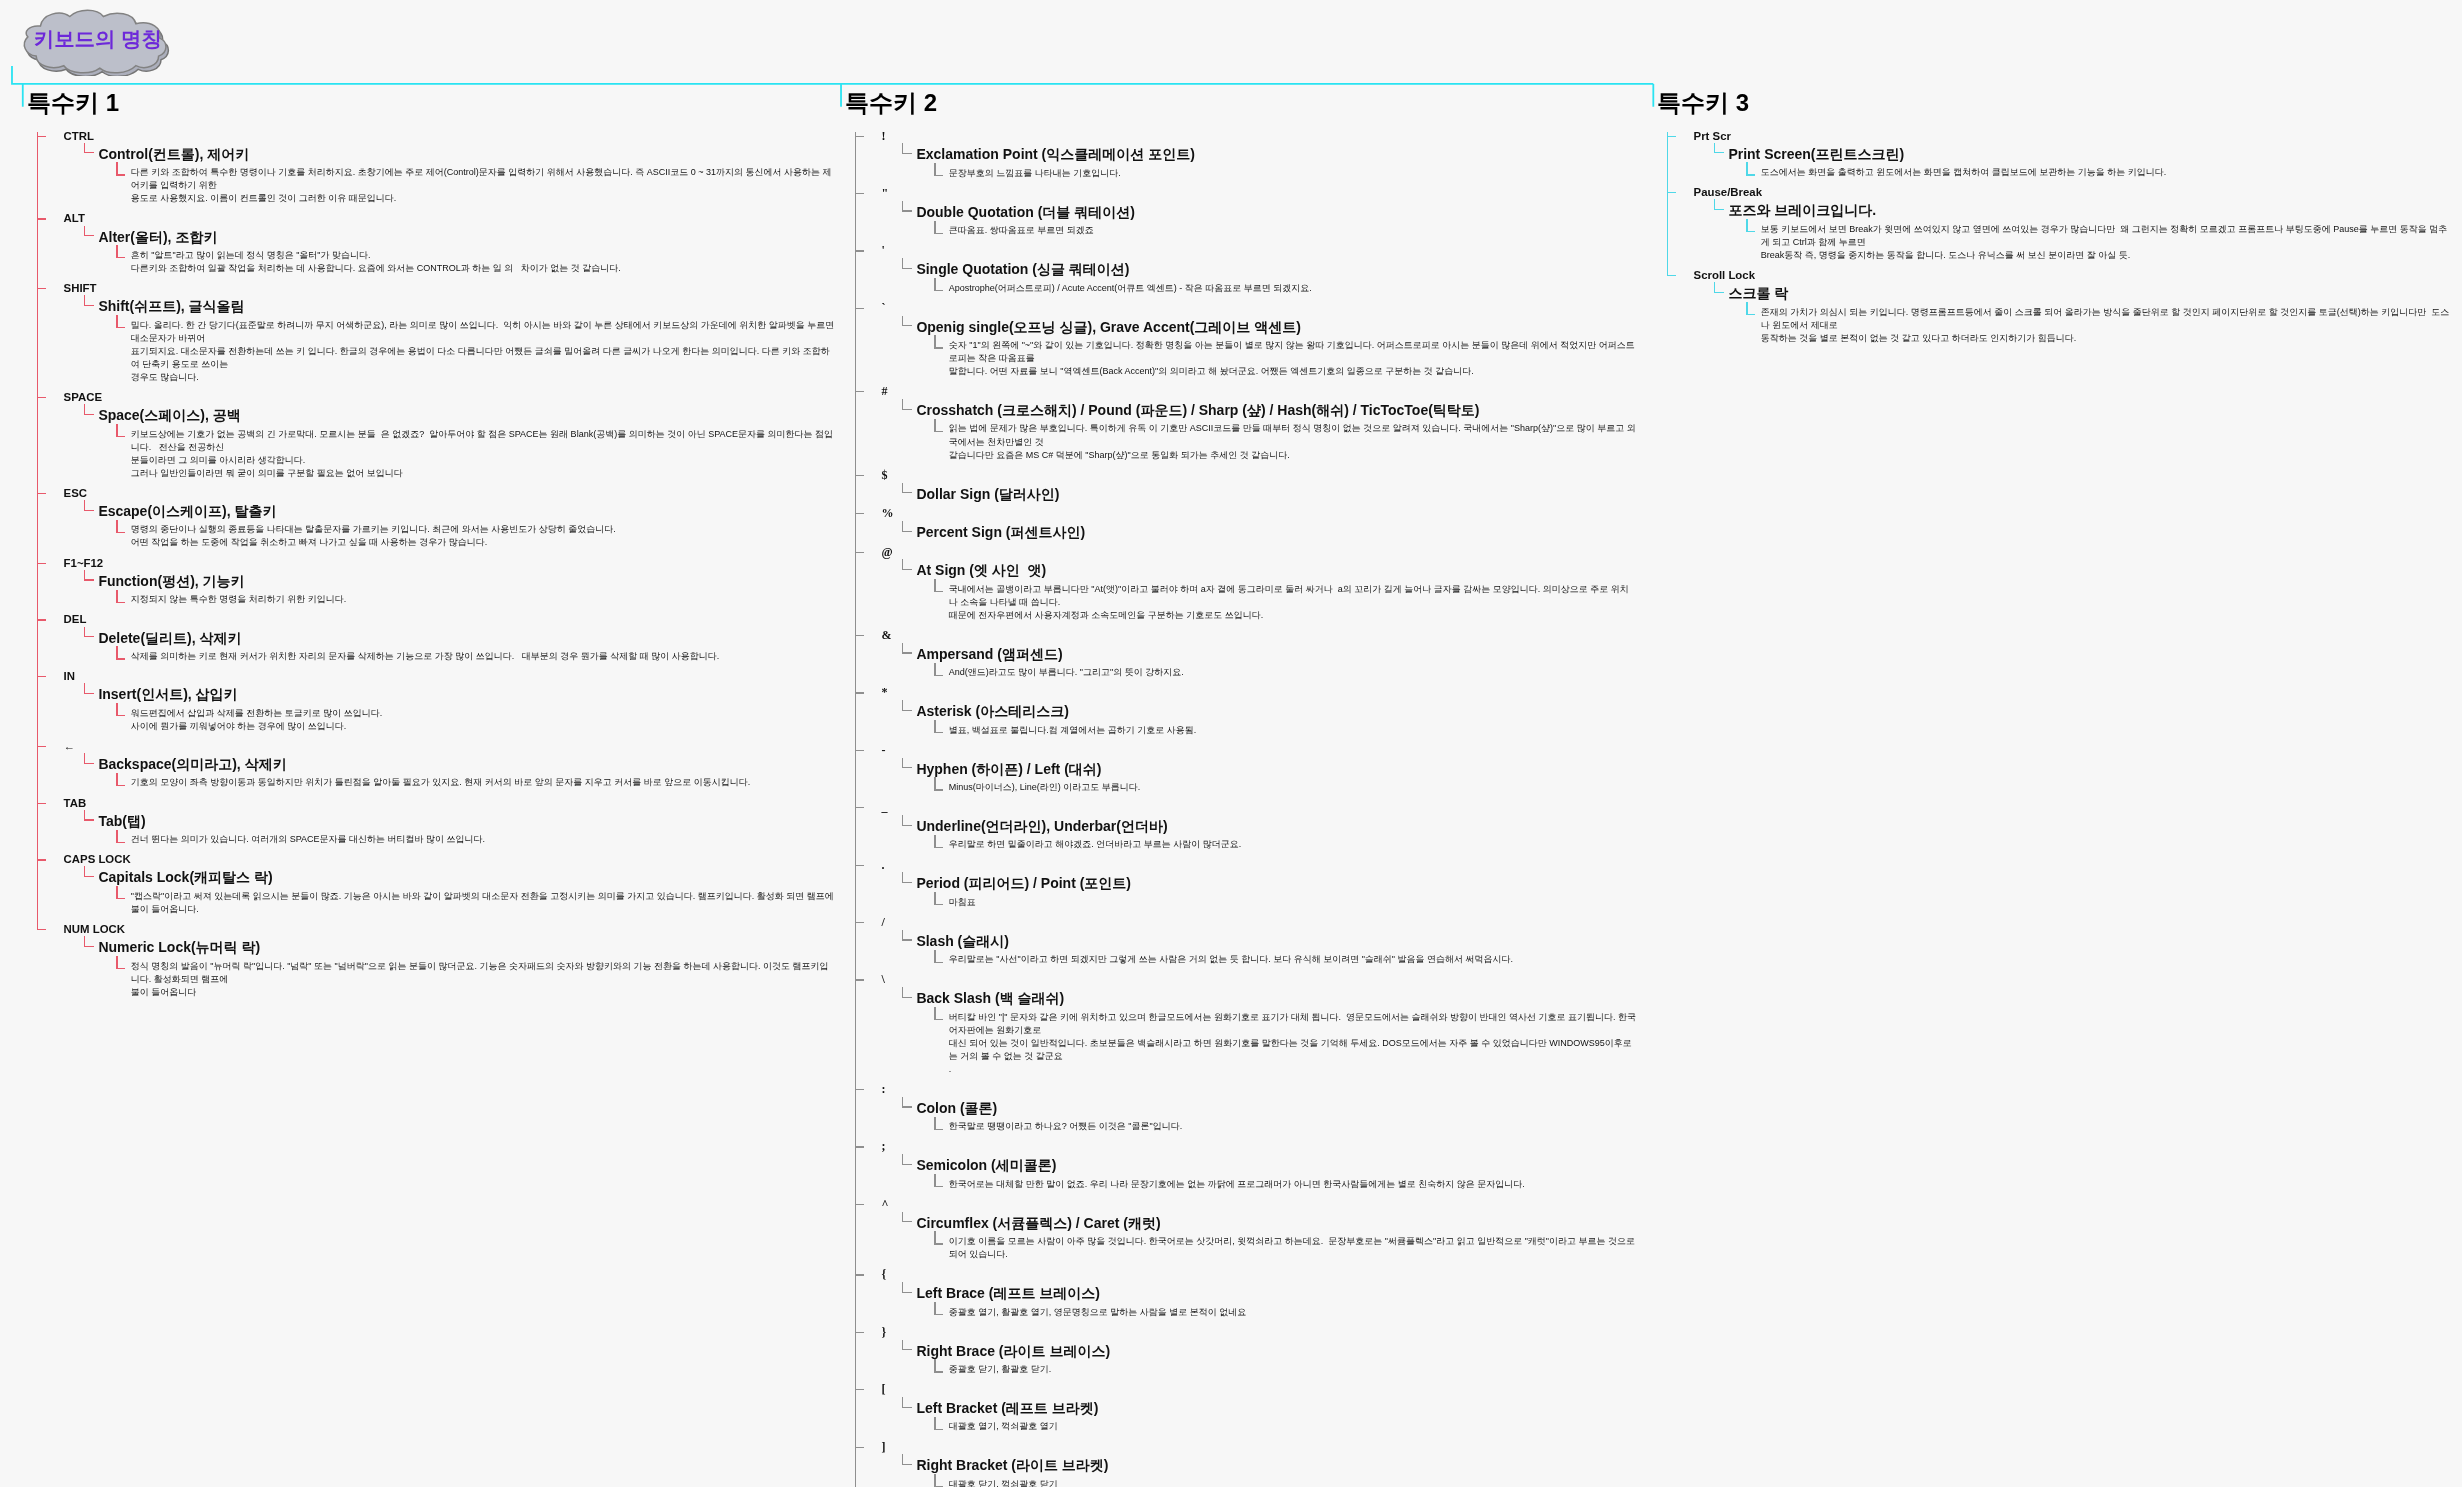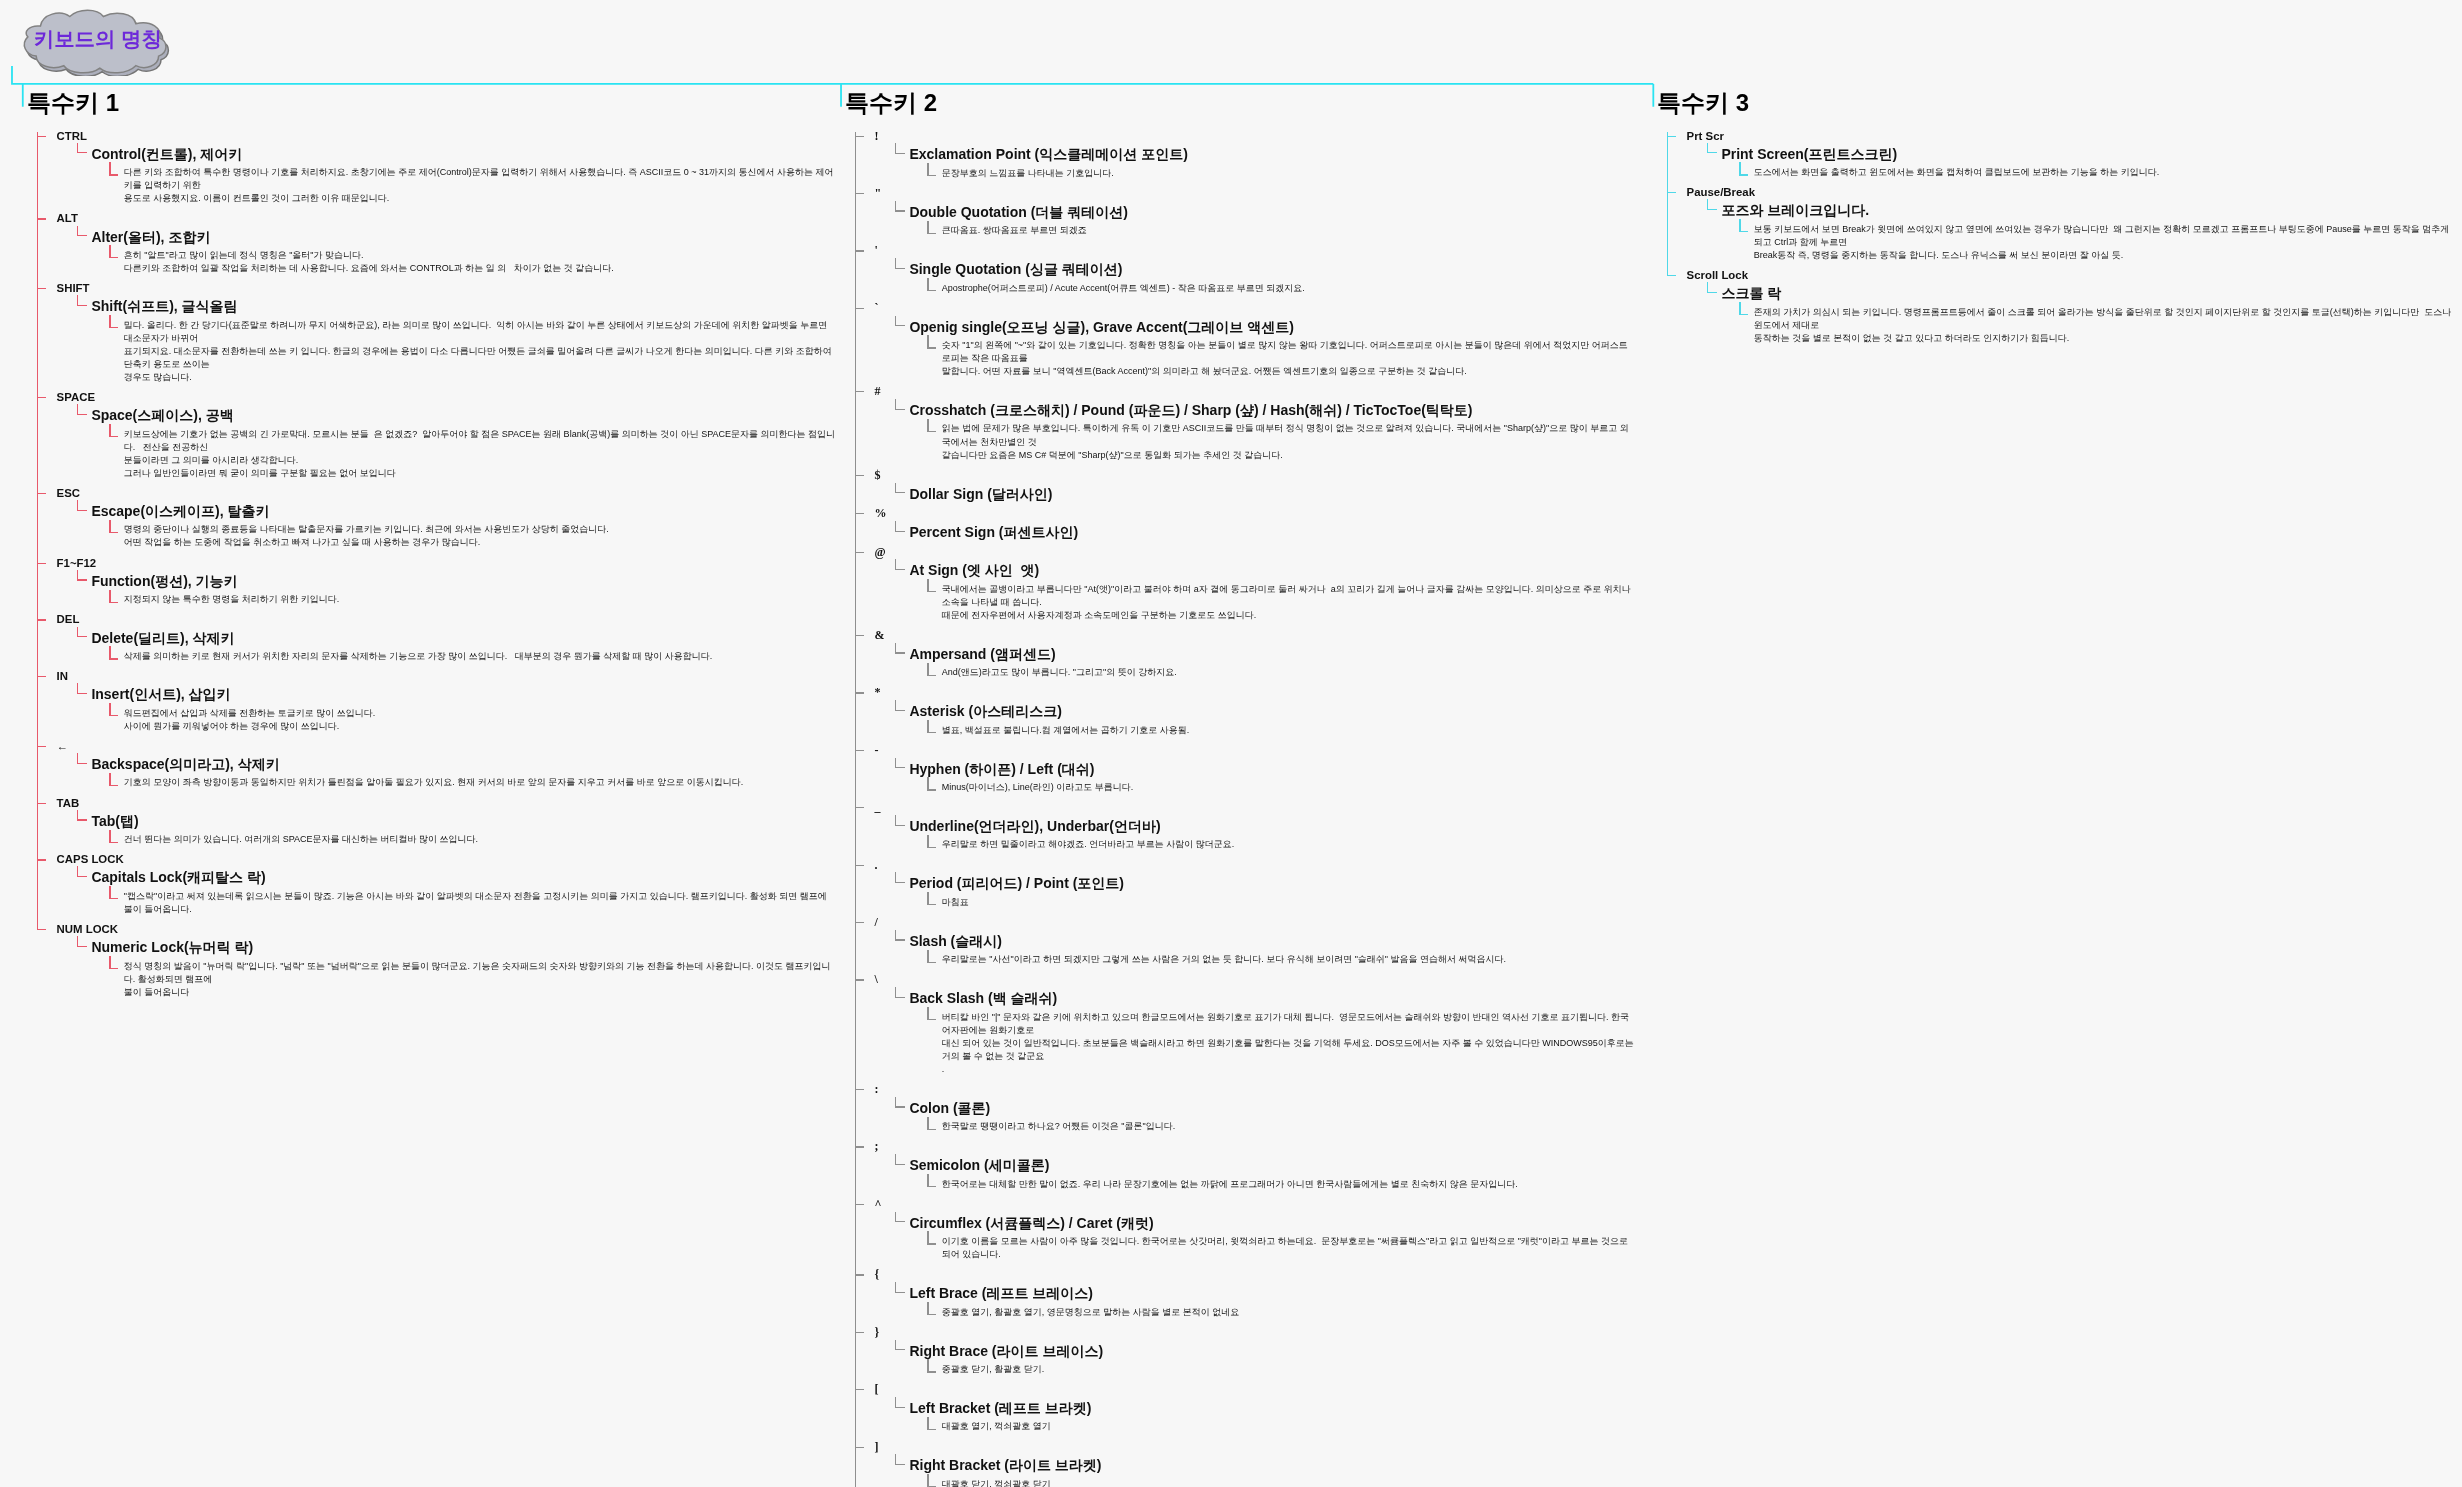--- a/index.html
+++ b/index.html
@@ -67,21 +67,21 @@
     margin: 0 0 10.8px 6px;
     white-space: nowrap;
   }
 
   .branches { position: relative; }
 
   
   .n1 {
     position: relative;
     margin-left: 15.6px;
-    padding-left: 20px;
+    padding-left: 27px;
     padding-top: 3.6px;
     padding-bottom: 1.2px;
   }
   .n1 > .lbl {
     font-size: 11.4px;
     font-weight: bold;
     color: #111;
     line-height: 1.15;
     white-space: pre;
   }

